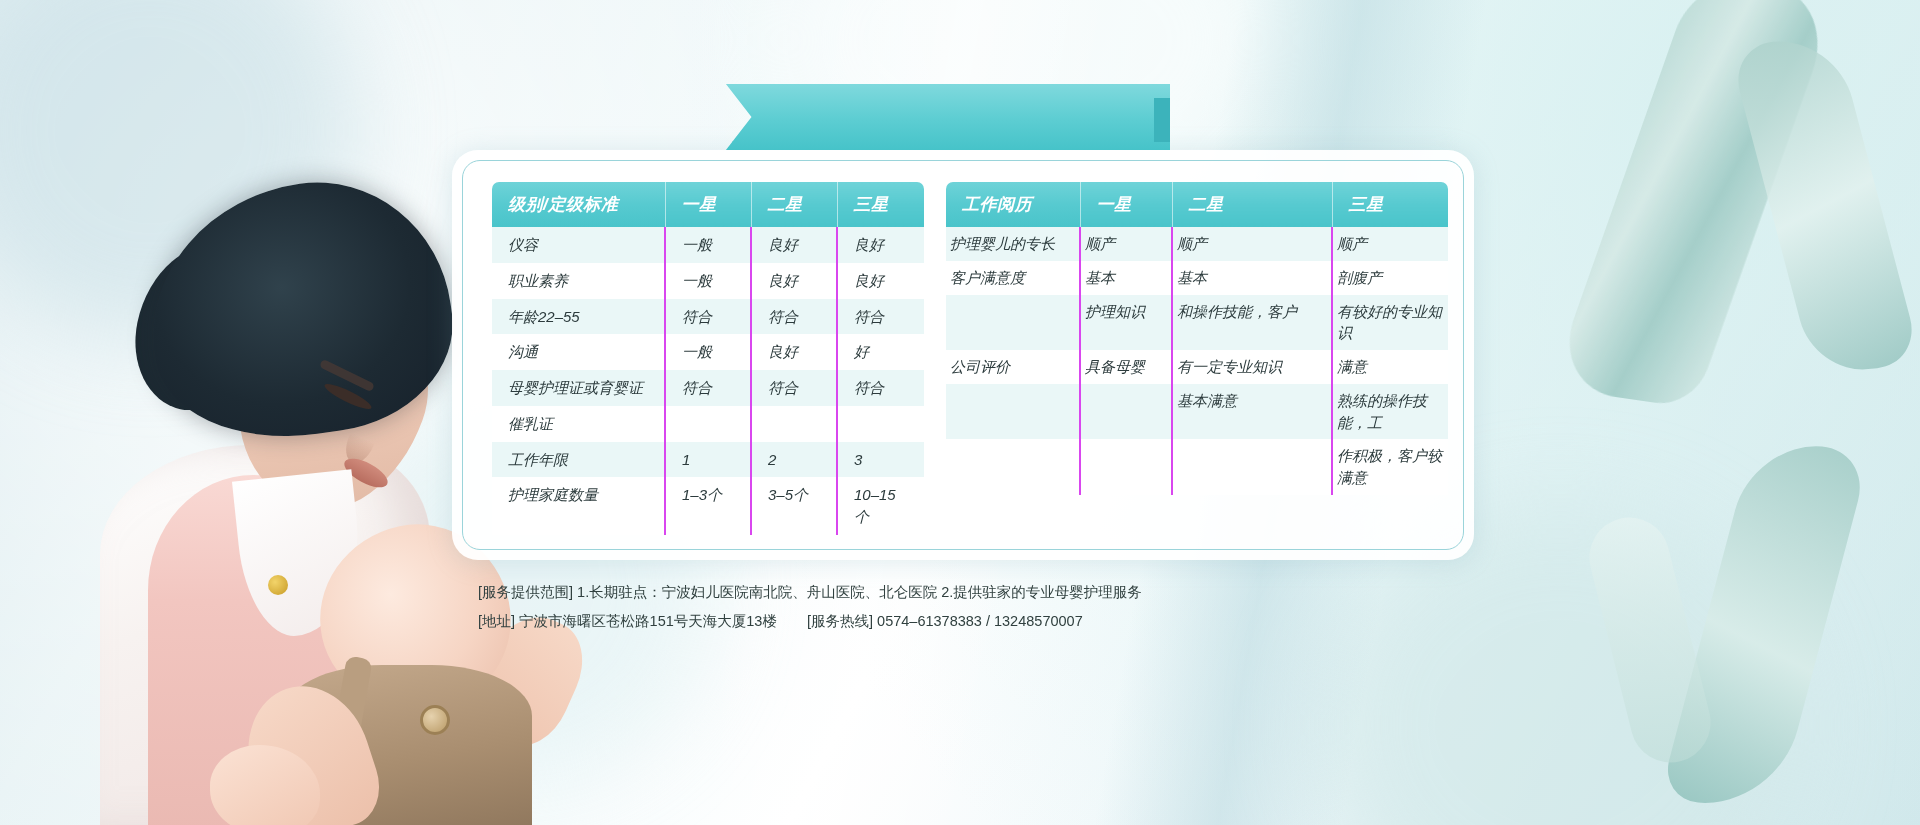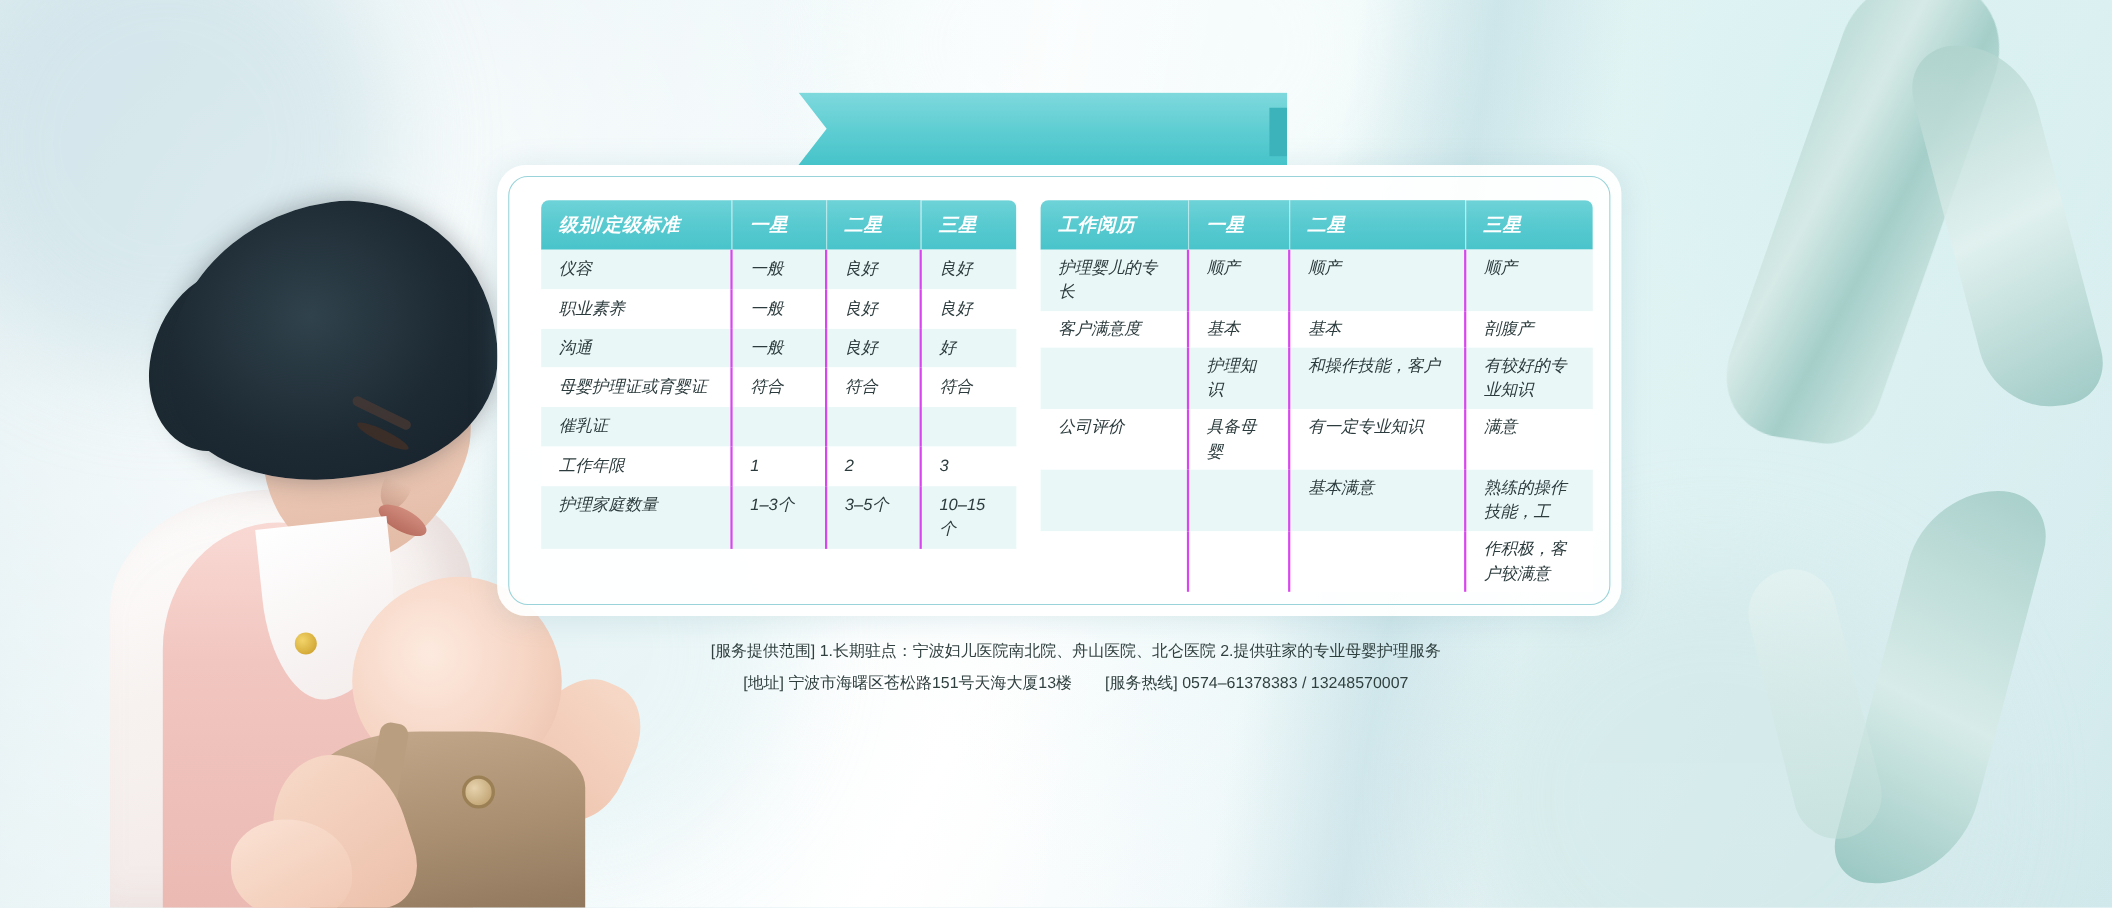--- a/index.html
+++ b/index.html
@@ -231,39 +231,39 @@
   #left-table col.c0{ width:173px; }
   #left-table col.c1{ width:86px; }
   #left-table col.c2{ width:86px; }
   #left-table col.c3{ width:87px; }
 
   #right-table col.r0{ width:134px; }
   #right-table col.r1{ width:92px; }
   #right-table col.r2{ width:160px; }
   #right-table col.r3{ width:116px; }
 
-  #right-table tbody td{ padding:6px 16px; }
+  #right-table tbody td{ padding:6px 4px; }
   #right-table tbody tr:nth-child(odd){ background:#eaf7f7; }
   #right-table tbody tr:nth-child(even){ background:#ffffff; }
 
   
   #price-box{
     margin-top:26px; padding:9px 18px; font-size:15px; color:#2c3b3d;
     border-top:1px solid #dceaec;
   }
   #right-panel{
     background:#ffffff; border-radius:7px;
   }
 
   
   #footer{
     position:absolute; left:478px; top:578px; width:1000px; z-index:5;
     font-size:14.5px; color:#30403f; line-height:2.0;
   }
-  #footer .line{ white-space:nowrap;text-align:center; }
+  #footer .line{ white-space:nowrap; }
   #footer .gap{ display:inline-block; width:22px; }
 </style>
 </head>
 <body>
 
 <div id="bg">
   <div class="blurblob b1"></div>
   <div class="blurblob b2"></div>
   <div class="blurblob b3"></div>
   <div class="blurblob b4"></div>
@@ -328,20 +328,26 @@
           <td>良好</td>
           <td>良好</td>
         </tr>
         <tr>
           <td>职业素养</td>
           <td>一般</td>
           <td>良好</td>
           <td>良好</td>
         </tr>
         <tr>
+          <td>年龄22–55</td>
+          <td>符合</td>
+          <td>符合</td>
+          <td>符合</td>
+        </tr>
+        <tr>
           <td>沟通</td>
           <td>一般</td>
           <td>良好</td>
           <td>好</td>
         </tr>
         <tr>
           <td>母婴护理证或育婴证</td>
           <td>符合</td>
           <td>符合</td>
           <td>符合</td>

